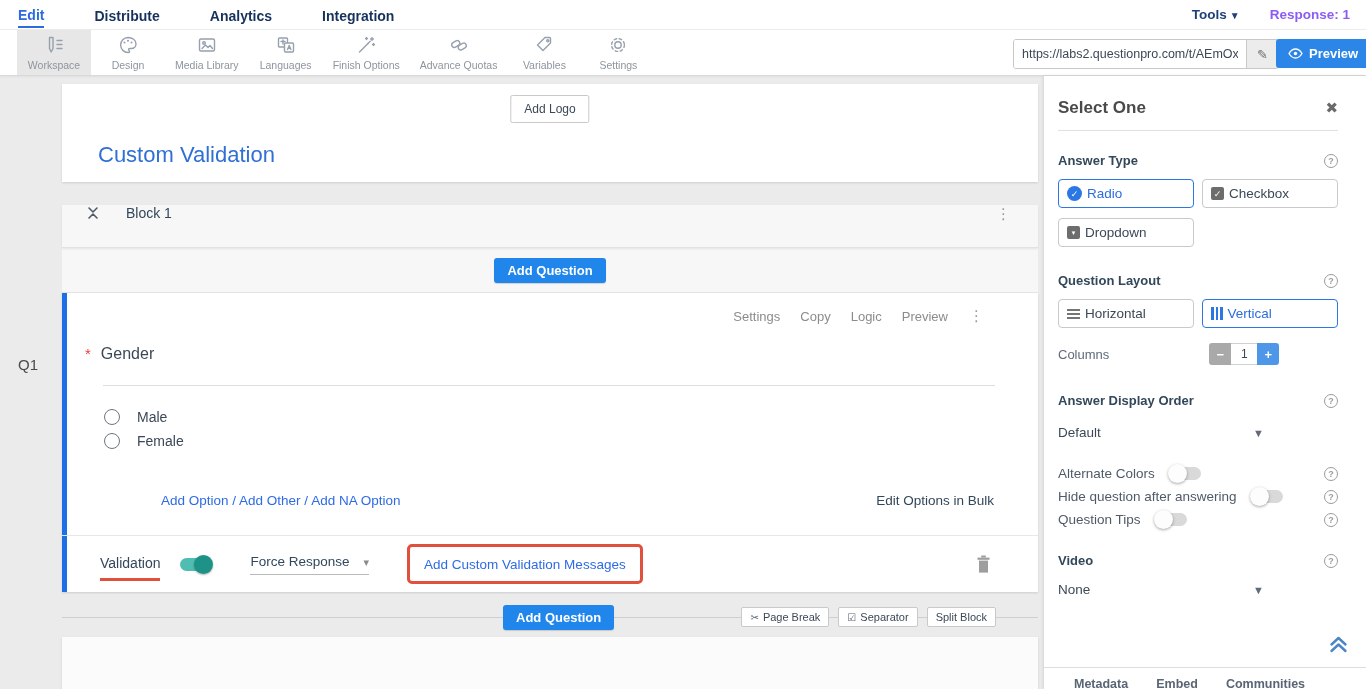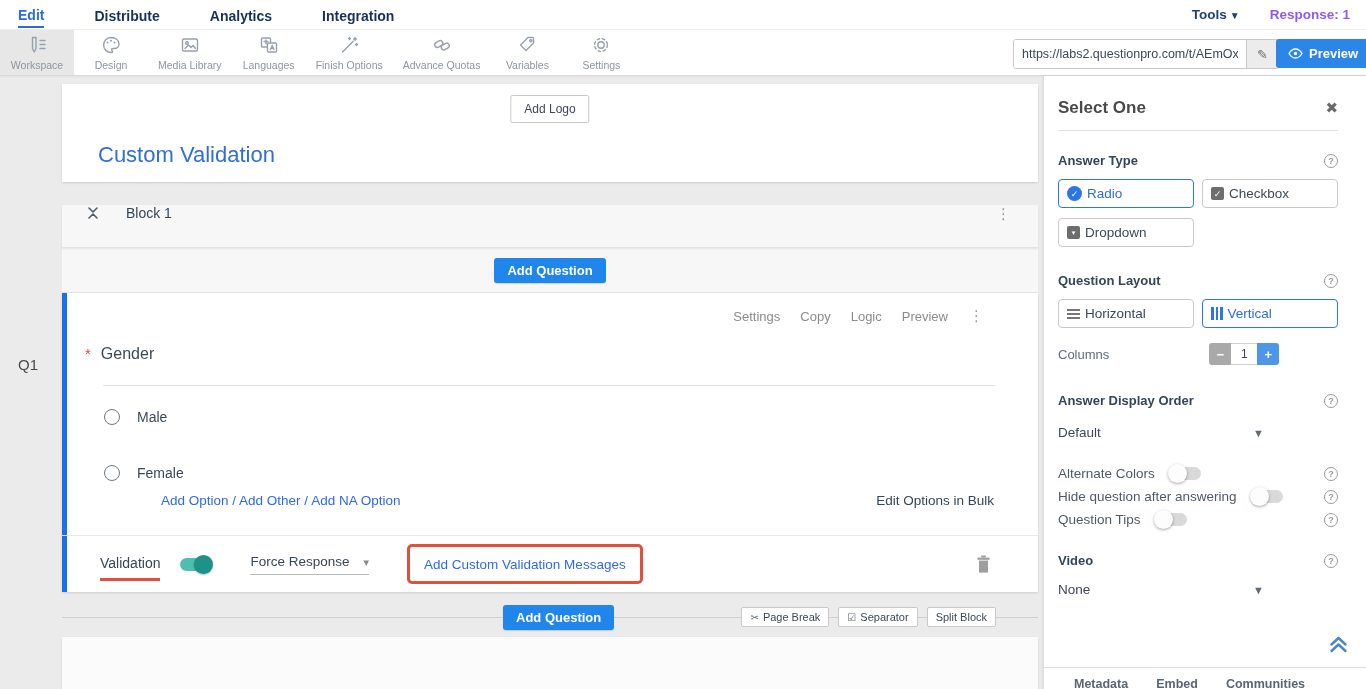--- a/index.html
+++ b/index.html
@@ -12,21 +12,21 @@
   .topnav-left { display:flex; align-items:center; gap:50px; padding-left:18px; height:100%; }
   .nav-item { font-size:14px; font-weight:700; color:#16325c; cursor:pointer; padding:5px 0 3px; }
   .nav-item.active { color:#2b6cdf; border-bottom:2px solid #2b6cdf; }
   .topnav-right { position:absolute; right:16px; top:0; height:100%; display:flex; align-items:center; gap:30px; }
   .tools-link { font-size:13.5px; font-weight:700; color:#1f3f77; cursor:pointer; }
   .tools-link .caret { font-size:10px; color:#1f3f77; margin-left:3px; }
   .response-link { font-size:13.5px; font-weight:700; color:#8b5cf6; cursor:pointer; }
 
   
   .toolbar { position:absolute; top:30px; left:0; right:0; height:46px; background:#fff; border-bottom:1px solid #d9d9d9; box-shadow:0 1px 2px rgba(0,0,0,.05); }
-  .tb-items { display:flex; height:100%; }
+  .tb-items { display:flex; height:100%; padding-left:17px; }
   .tb-item { min-width:74px; padding:0 10px; height:100%; display:flex; flex-direction:column; align-items:center; justify-content:center; gap:3px; cursor:pointer; }
   .tb-item.active { background:#e7e7e7; }
   .tb-item svg { stroke:#97a0ad; fill:none; stroke-width:1.4; stroke-linecap:round; stroke-linejoin:round; }
   .tb-label { font-size:10.5px; color:#8d959e; white-space:nowrap; }
   .url-group { position:absolute; left:990px; top:9px; height:30px; display:flex; border:1px solid #c8c8c8; border-radius:3px; overflow:hidden; background:#fff;margin-left:23px; }
   .url-input { width:232px; height:28px; border:0; outline:none; font-size:12.5px; color:#3c4858; padding:0 8px; font-family:inherit; background:#fff; }
   .url-edit { width:32px; background:#ececec; border-left:1px solid #c8c8c8; display:flex; align-items:center; justify-content:center; color:#6d6d6d; font-size:13px; cursor:pointer; }
   .preview-btn { position:absolute; left:1276px; top:9px; height:29px; padding:0 12px; background:#2b86e8; border-radius:3px; color:#fff; font-size:13px; font-weight:700; display:flex; align-items:center; gap:6px; cursor:pointer; }
 
   
@@ -247,21 +247,21 @@
       <div class="q-row">
         <span class="req-star">*</span>
         <span class="q-text">Gender</span>
       </div>
       <div class="q-underline"></div>
 
       <div class="opt-row" style="top:116px;">
         <span class="radio-circle"></span>
         <span class="opt-label">Male</span>
       </div>
-      <div class="opt-row" style="top:172px;text-align:center;">
+      <div class="opt-row" style="top:140px;text-align:center;">
         <span class="radio-circle"></span>
         <span class="opt-label">Female</span>
       </div>
 
       <div class="opt-links">
         <span>Add Option</span><span> / </span><span>Add Other</span><span> / </span><span>Add NA Option</span>
       </div>
       <span class="bulk-link">Edit Options in Bulk</span>
 
       <div class="validation-row">

